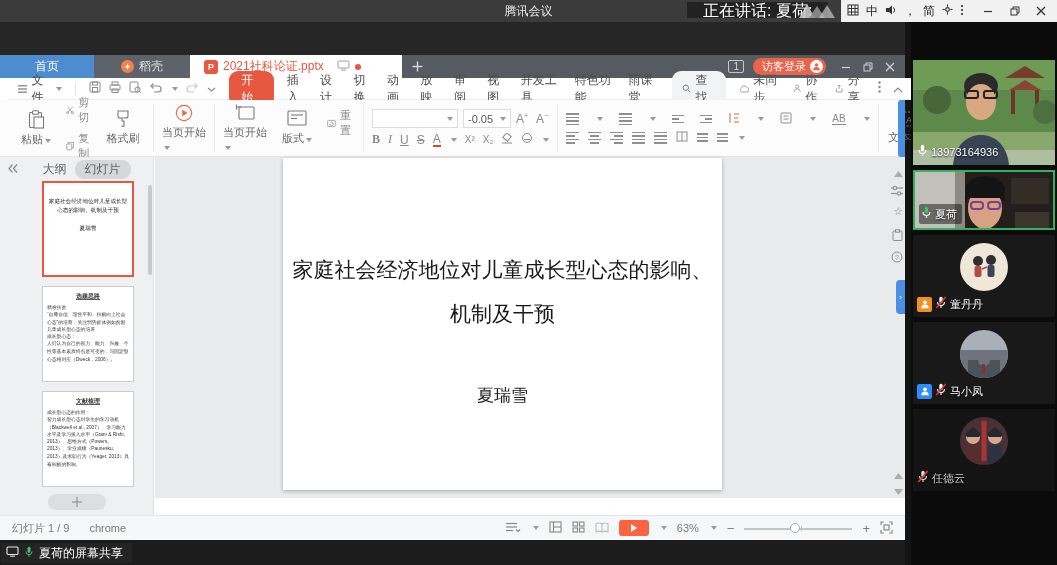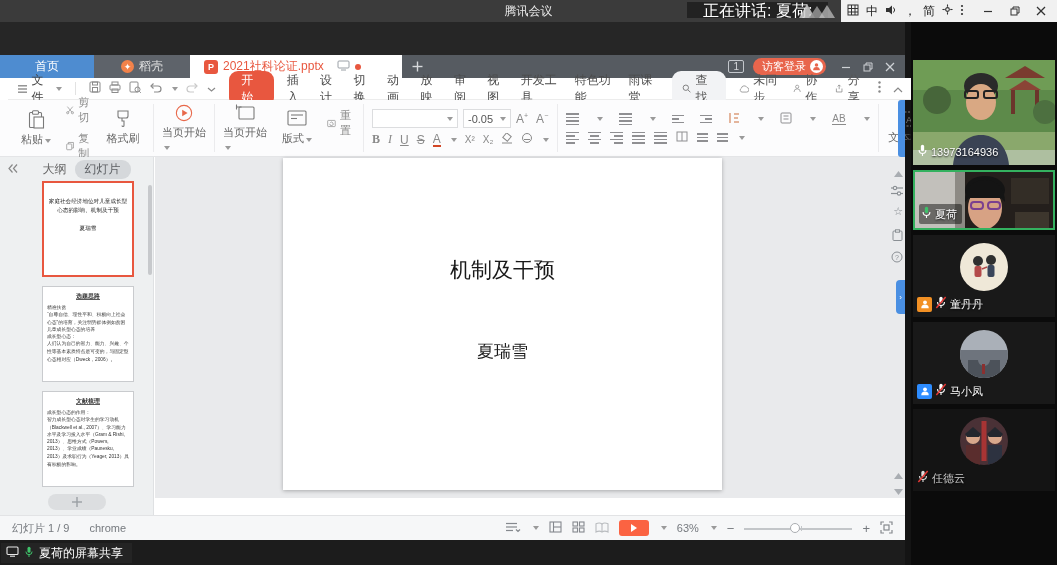--- a/index.html
+++ b/index.html
@@ -672,20 +672,21 @@
             <svg width="12" height="12" viewBox="0 0 12 12" stroke="#9aa0a4" stroke-width="1.4">
               <line x1="6" y1="1" x2="6" y2="11"></line>
               <line x1="1" y1="6" x2="11" y2="6"></line>
             </svg>
           </div>
       </div>
 
       <div class="canvas">
         <div class="slide">
           <div class="slide-title">
+            <div>家庭社会经济地位对儿童成长型心态的影响、</div>
             <div>机制及干预</div>
           </div>
           <div class="slide-author">夏瑞雪</div>
         </div>
         <div class="rail">
           <span class="rail-ic" style="top:6px;"><svg width="9" height="6" viewBox="0 0 9 6">
                 <polygon points="4.5,0 9,6 0,6" fill="#a9adb2"></polygon>
               </svg></span>
           <span class="rail-ic" style="top:26px;"><svg width="12" height="12" viewBox="0 0 12 12" stroke="#8a8f94" stroke-width="1.2" fill="#fff">
                 <line x1="0" y1="3" x2="12" y2="3"></line>

